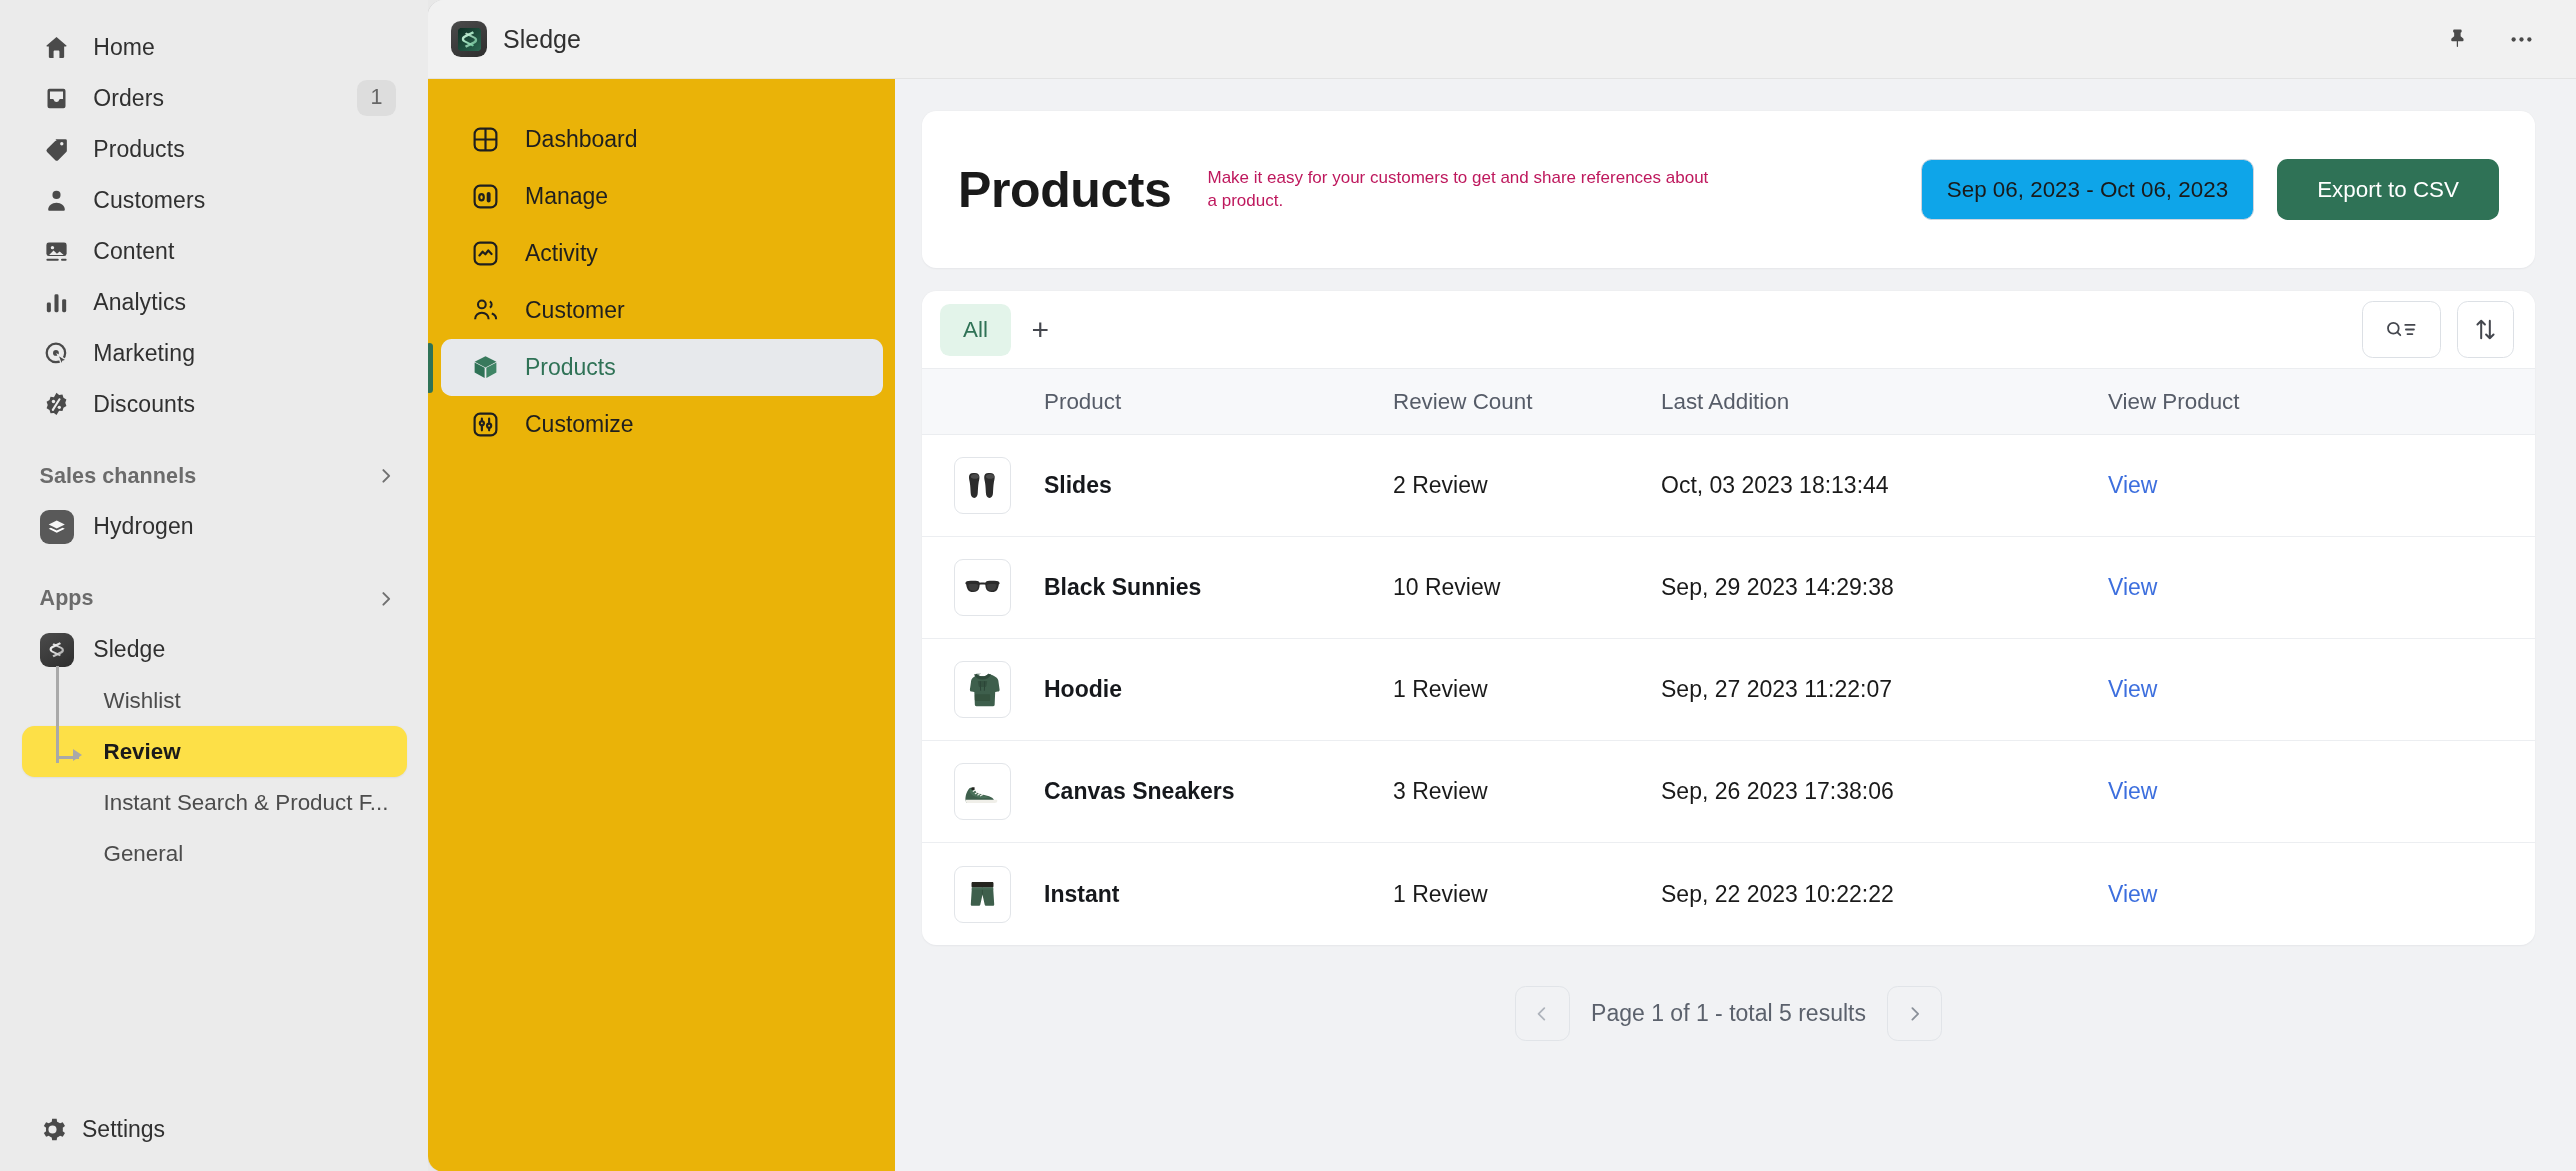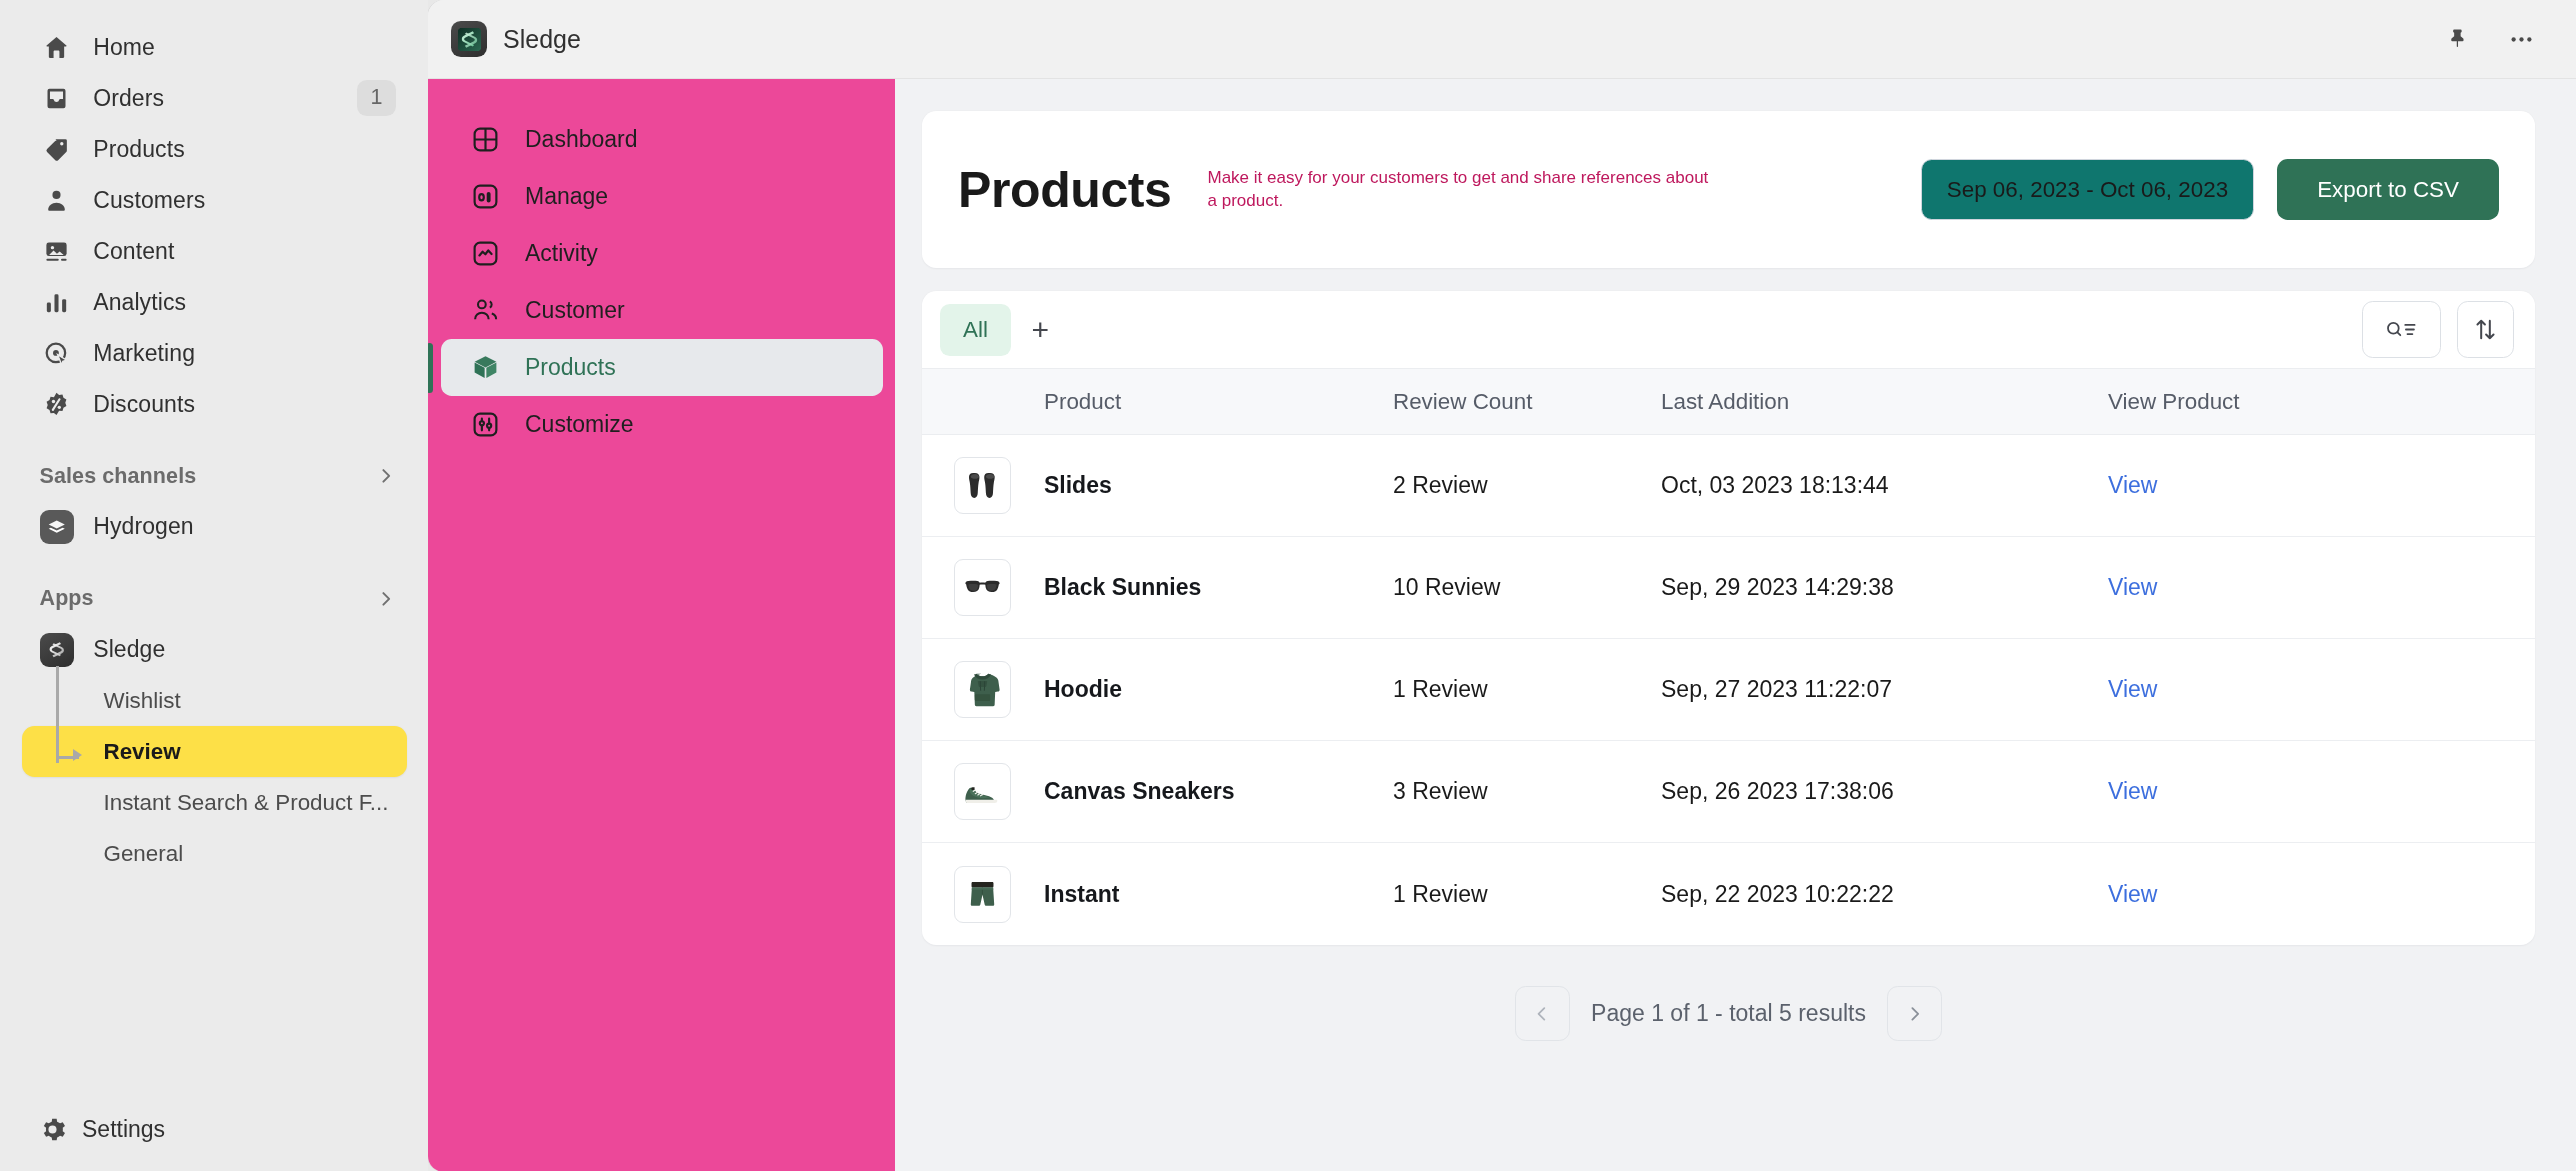--- a/index.html
+++ b/index.html
@@ -135,21 +135,21 @@
   }
   .embed-topbar .title { font-size: 25px; color: #303030; margin-left: 16px; }
   .topbar-actions { margin-left: auto; display: flex; align-items: center; gap: 23px; padding-right: 12.5px; }
   .icon-btn { width: 41px; height: 41px; display: flex; align-items: center; justify-content: center; cursor: pointer; }
 
   .embed-body { flex: 1; display: flex; min-height: 0; }
 
   
   .subsidebar {
     width: 467px; flex: 0 0 467px;
-    background: #ec4899;
+    background: #eab308;
     padding-top: 32px;
     position: relative;
   }
   .ss-item {
     display: flex; align-items: center;
     height: 57px; margin: 0 12.5px 0 12.5px;
     padding-left: 27px;
     border-radius: 10.7px;
     cursor: pointer; position: relative;
   }
@@ -180,21 +180,21 @@
     padding: 0 36px;
     box-shadow: 0 0.9px 1.8px rgba(16,24,40,.05);
   }
   .hero h1 { font-size: 50px; font-weight: 700; color: #1A1A1A; letter-spacing: -0.4px; }
   .hero .sub {
     font-size: 17px; color: #be185d; line-height: 1.35;
     margin-left: 36px; max-width: 501px;
   }
   .hero .right { margin-left: auto; display: flex; align-items: center; gap: 23px; }
   .daterange {
-    border: 0.9px solid #D0D5DD; background: #0f766e; border-radius: 10.7px;
+    border: 0.9px solid #D0D5DD; background: #0ea5e9; border-radius: 10.7px;
     height: 61px; display: flex; align-items: center; padding: 0 25px;
     font-size: 22.4px; color: #1A1A1A; cursor: pointer; white-space: nowrap;
   }
   .export-btn {
     background: #2F7256; color: #fff;
     border-radius: 10.7px; border: none;
     height: 61px; padding: 0 40px;
     font-size: 22.4px; font-family: inherit; cursor: pointer;
     white-space: nowrap;
   }

